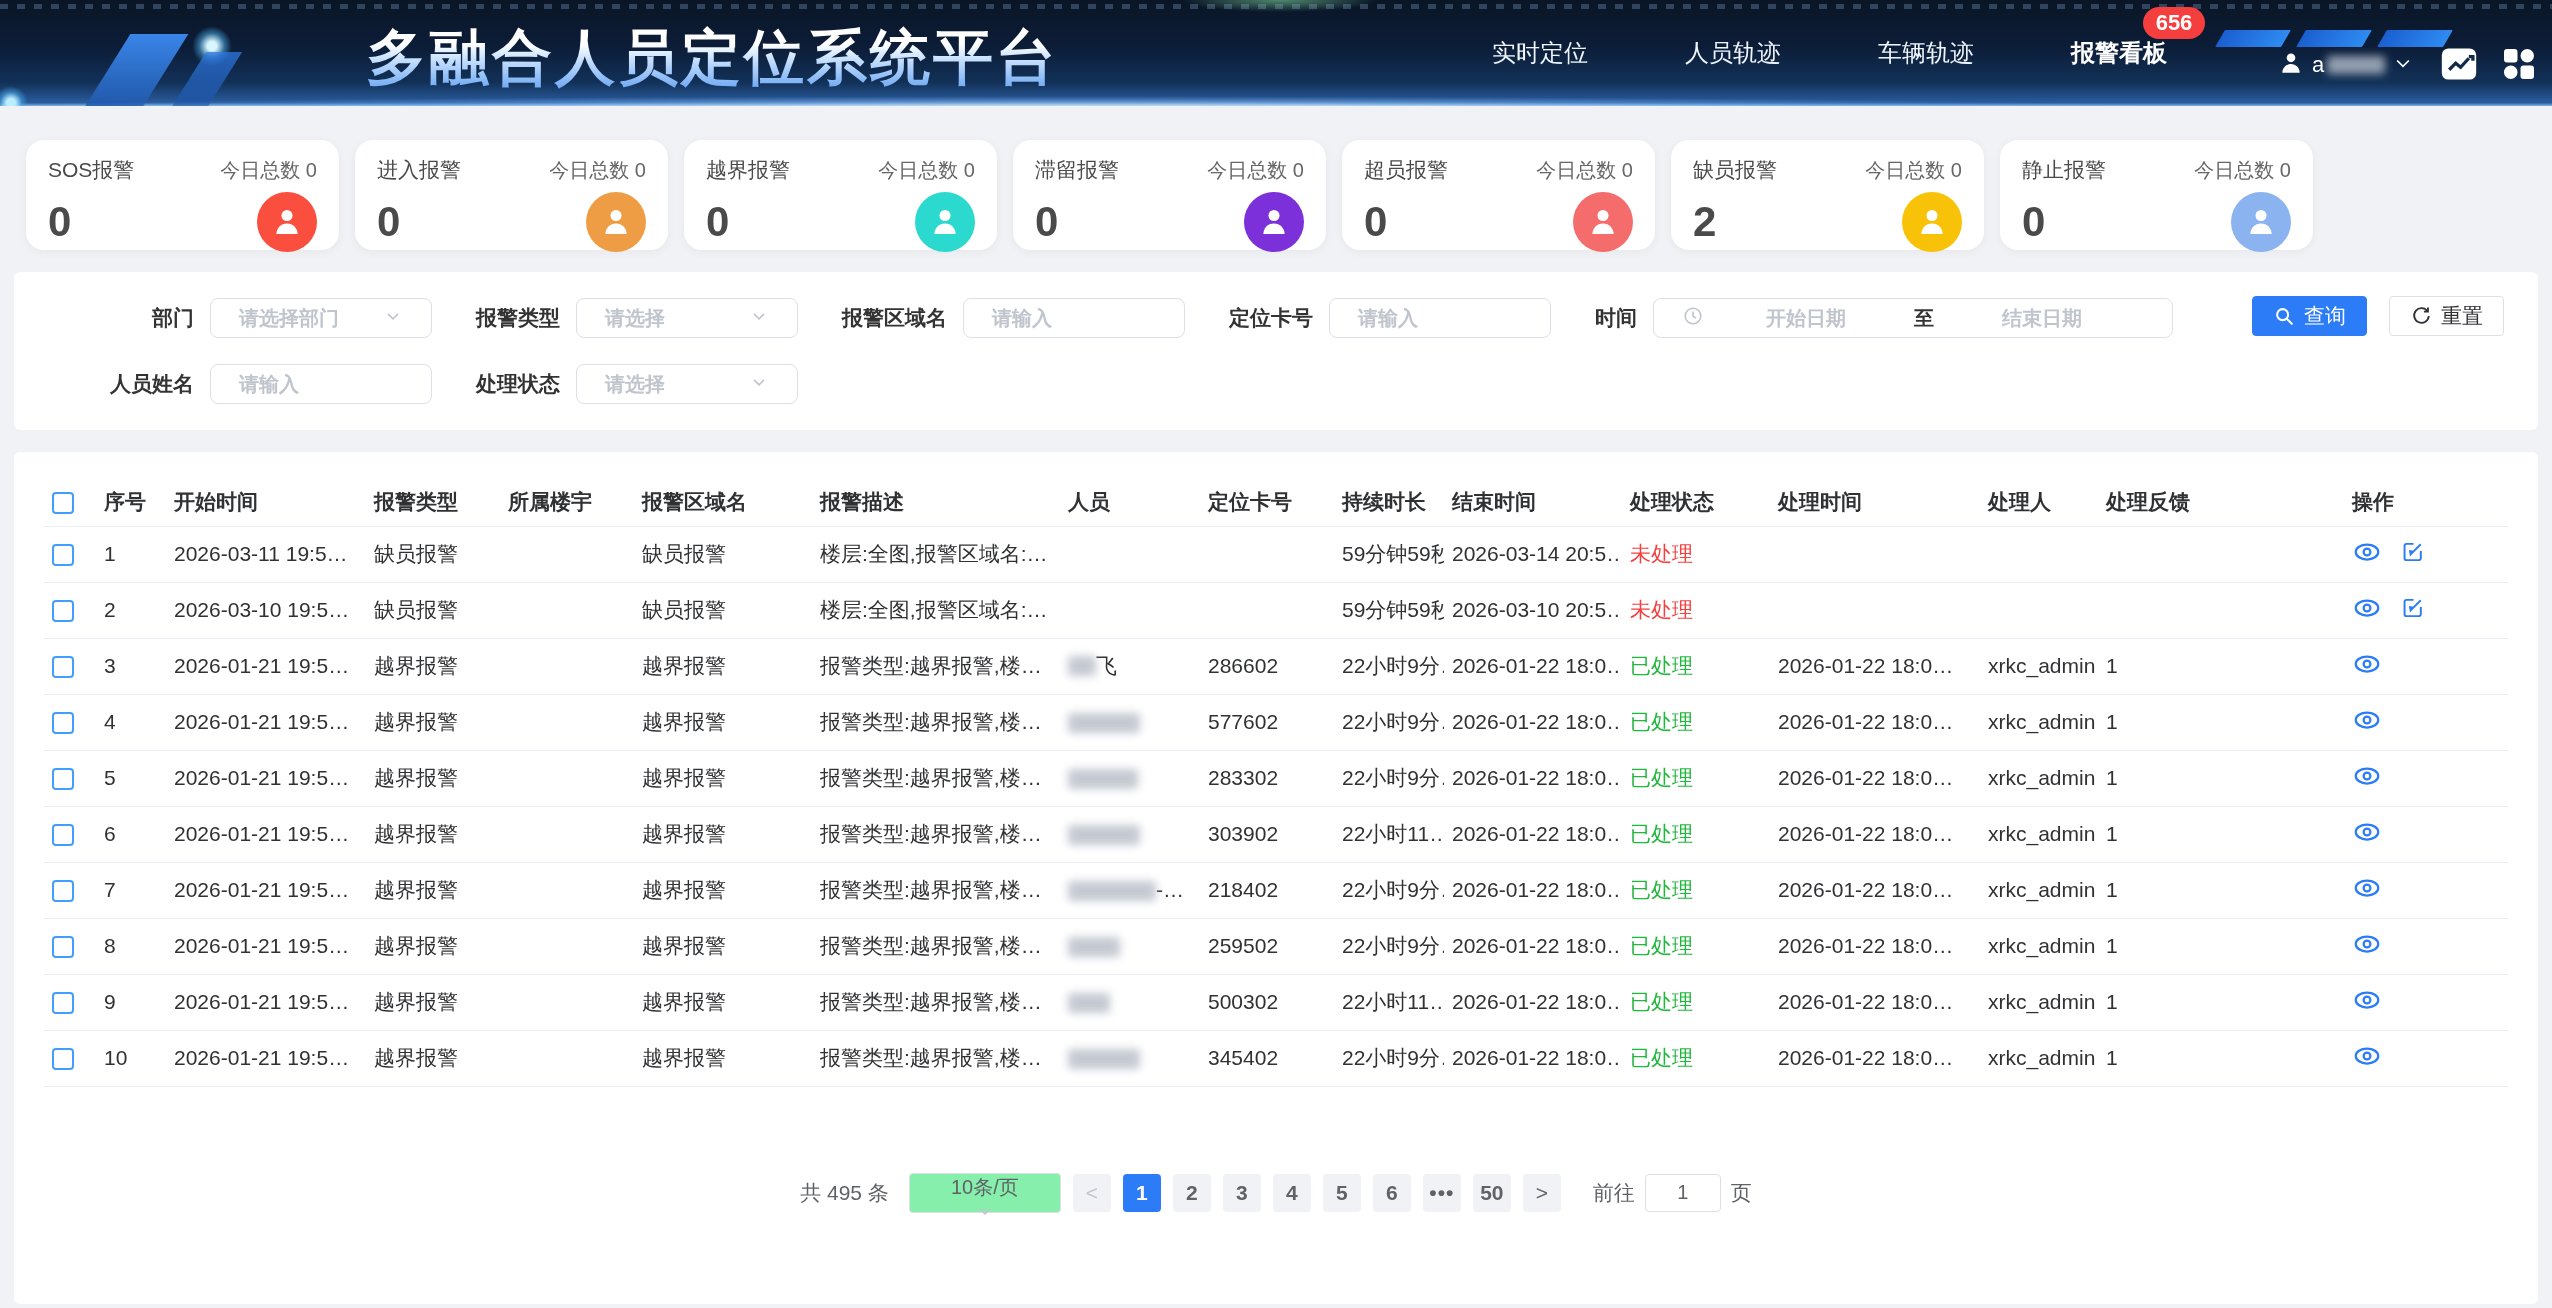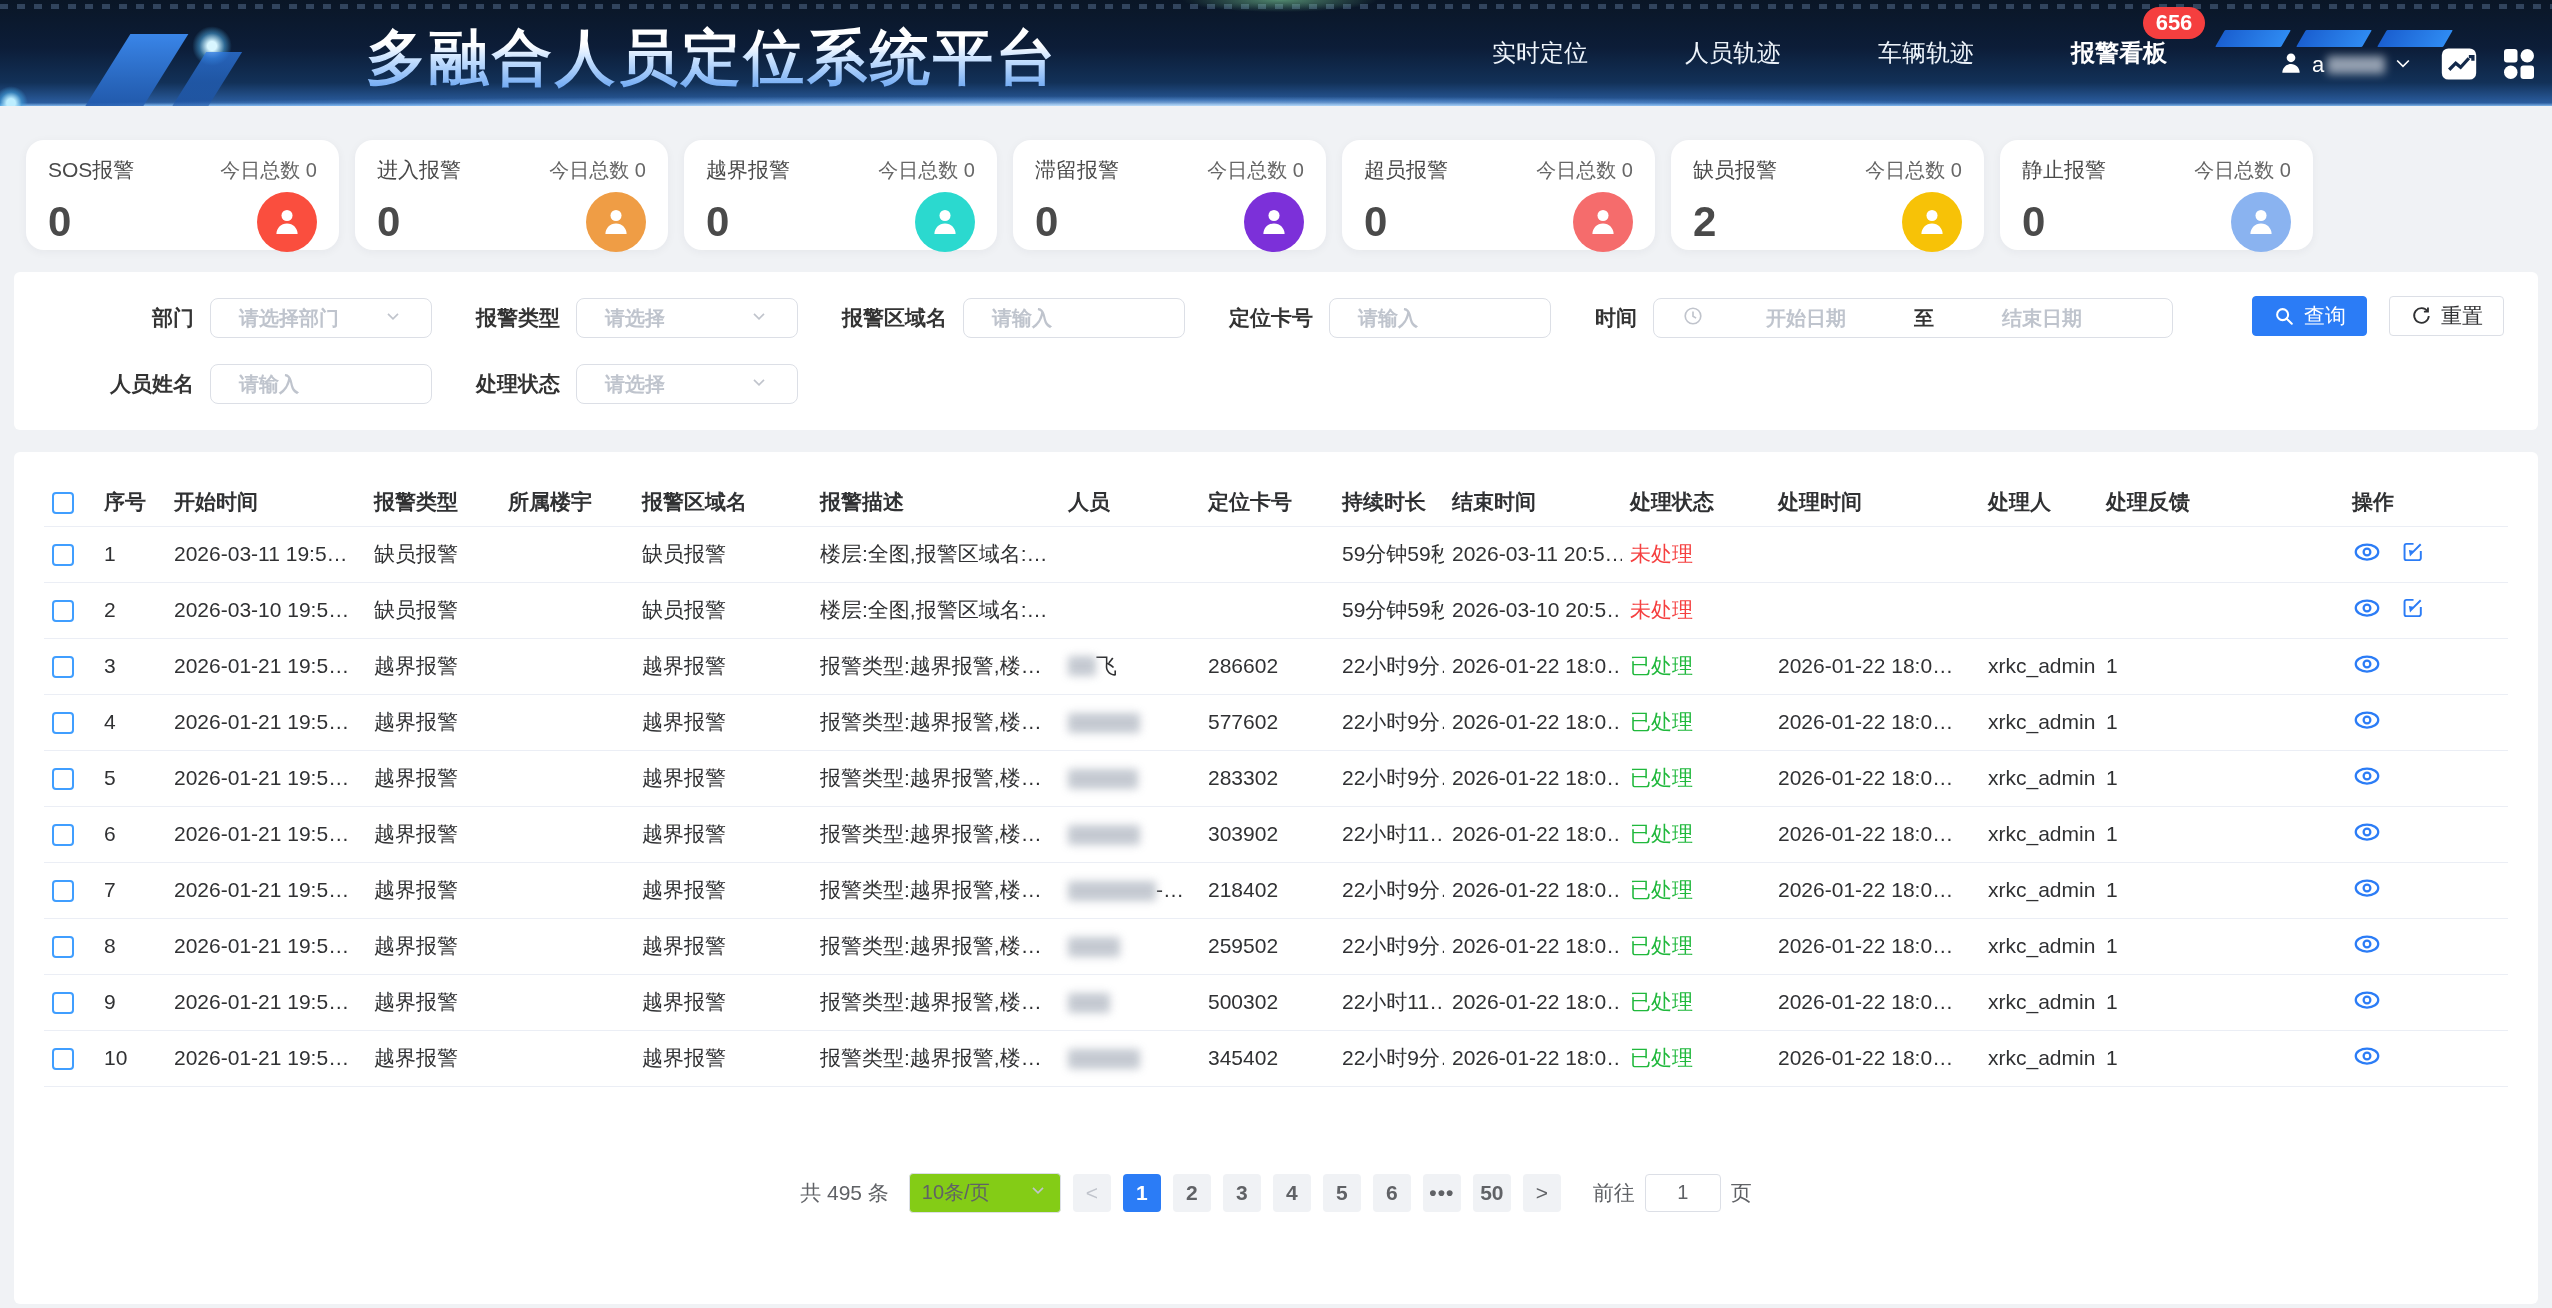--- a/index.html
+++ b/index.html
@@ -98,21 +98,21 @@
   .st-green { color:#20b83c; }
   .ops { display:flex; gap:18px; align-items:center; }
   .ops svg { cursor:pointer; }
   .blurname { display:inline-block; height:20px; border-radius:3px; background:#b6bcc6;
     filter:blur(4px); opacity:.8; vertical-align:middle; }
   .nsuffix { vertical-align:middle; }
   
   .pager { display:flex; align-items:center; justify-content:center; gap:12px; margin-top:86px; color:#606266; }
   .pg-total { margin-right:8px; font-size:21px; }
   .pg-size { width:152px; height:40px; border:1px solid #dcdfe6; border-radius:4px;
-    display:flex; align-items:center; padding:0 12px; cursor:pointer; background:#84cc16; }
+    display:flex; align-items:center; padding:0 12px; cursor:pointer; background:#86efac;flex-direction:column; }
   .pg-size span { flex:1; font-size:20px; color:#606266; }
   .pg-btn { min-width:38px; height:38px; border-radius:4px; background:#f0f2f5; border:none;
     display:flex; align-items:center; justify-content:center; font-size:21px; color:#606266;
     cursor:pointer; font-weight:600; font-family:"Liberation Sans","DejaVu Sans",sans-serif; }
   .pg-btn.arrow { font-weight:400; }
   .pg-btn.disabled { color:#c0c4cc; cursor:default; }
   .pg-btn.active { background:#2b7cf6; color:#fff; }
   .pg-btn.more { letter-spacing:1px; }
   .pg-goto { display:flex; align-items:center; gap:10px; margin-left:20px; font-size:21px; }
   .pg-input { width:76px; height:38px; border:1px solid #dcdfe6; border-radius:4px;
@@ -411,21 +411,21 @@
           <td><span class="cb"></span></td>
           <td>1</td>
           <td>2026-03-11 19:5…</td>
           <td>缺员报警</td>
           <td></td>
           <td>缺员报警</td>
           <td>楼层:全图,报警区域名:…</td>
           <td></td>
           <td></td>
           <td>59分钟59秒</td>
-          <td>2026-03-11 20:5…</td>
+          <td>2026-03-14 20:5…</td>
           <td><span class="st-red">未处理</span></td>
           <td></td>
           <td></td>
           <td></td>
           <td>
             <span class="ops">
               <span><svg width="30" height="26" viewBox="0 0 24 20">
                   <ellipse cx="12" cy="10" rx="9" ry="6" fill="none" stroke="#2b7cf6" stroke-width="1.8"></ellipse>
                   <circle cx="12" cy="10" r="2.7" fill="none" stroke="#2b7cf6" stroke-width="1.8"></circle>
                 </svg></span>

